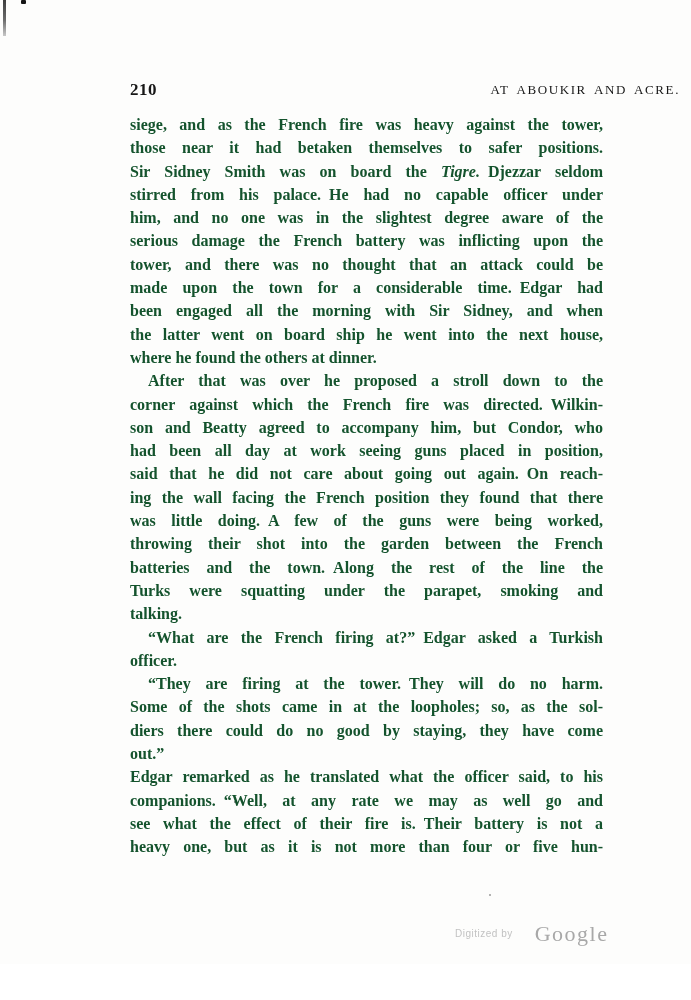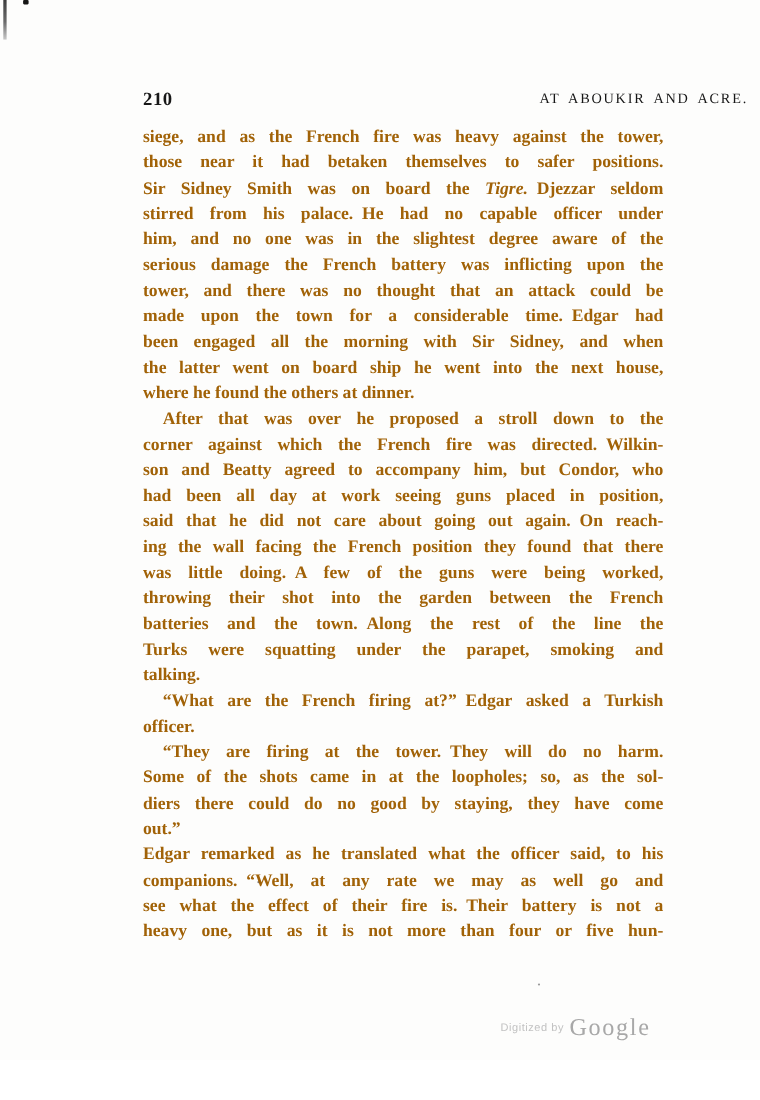--- a/index.html
+++ b/index.html
@@ -64,21 +64,21 @@
     word-spacing: 3px;
   }
   
   .bodytext {
     position: absolute;
     left: 130px; top: 113px;
     width: 473px;
     font-size: 16px;
     font-weight: 700;
     line-height: 23.3px;
-    color: #a16207;
+    color: #14532d;
   }
   .line {
     height: 23.3px;
     text-align: left;
     white-space: normal;
   }
   .line.j {
     text-align: justify;
     text-align-last: justify;
   }
@@ -95,21 +95,21 @@
     font-size: 10px;
     color: #c2c2c2;
     letter-spacing: 0.5px;
     vertical-align: 4px;
   }
   .wm-logo {
     font-family: "Liberation Serif", "DejaVu Serif", serif;
     font-size: 22px;
     color: #a8a8a8;
     letter-spacing: 1.5px;
-    margin-left: 5px;
+    margin-left: 22px;
   }
 </style>
 </head>
 <body>
 
 <div class="page">
 
   <div class="scan-line"></div>
   <div class="scan-dot"></div>
   <div class="speck-1"></div>

